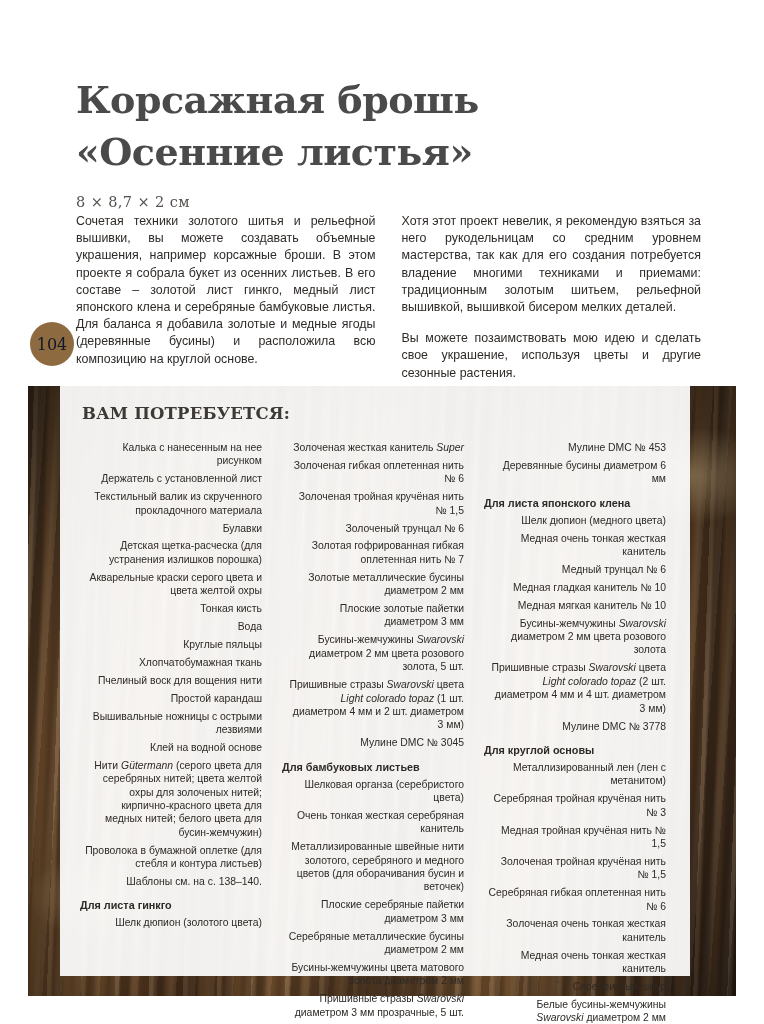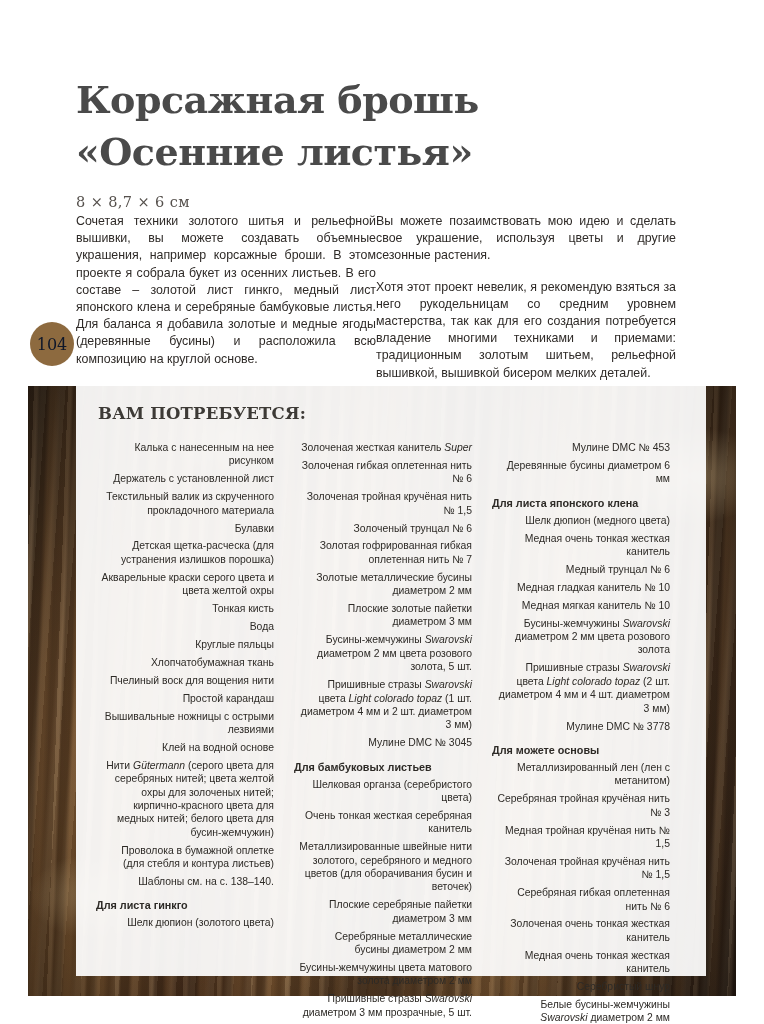--- a/index.html
+++ b/index.html
@@ -115,39 +115,40 @@
     justify-content: center;
   }
 
   
   #intro {
     position: absolute;
     left: 76px;
     top: 213px;
     width: 625px;
     display: flex;
+    gap: 26px;
   }
   #intro .col { width: 300px; }
   #intro p {
     margin: 0 0 14px 0;
     font-size: 12.4px;
     line-height: 17.2px;
     text-align: justify;
     color: #2e2a27;
   }
 
   
   #materials {
     position: absolute;
-    left: 76px;
+    left: 60px;
     top: 386px;
     width: 630px;
     height: 590px;
     background: rgba(255,255,255,0.93);
-    padding: 18px 32px 10px 20px;
+    padding: 18px 20px 10px 20px;
     box-sizing: border-box;
   }
   #materials h2 {
     font-family: "DejaVu Serif", "Liberation Serif", serif;
     font-size: 16.5px;
     font-weight: bold;
     color: #3d3a36;
     margin: 0 0 14px 2px;
     letter-spacing: .2px;
   }
@@ -187,34 +188,34 @@
     <div class="blobs"></div>
     <div class="vignette"></div>
   </div>
   <div id="photo-mask-left"></div>
   <div id="photo-mask-right"></div>
   <div id="photo-mask-bottom"></div>
 
   <div id="title-block">
     <h1 class="doc-title">Корсажная брошь</h1>
     <h1 class="doc-title">«Осенние листья»</h1>
-    <p class="doc-dims">8 × 8,7 × 6 см</p>
+    <p class="doc-dims">8 × 8,7 × 2 см</p>
   </div>
 
   <div id="page-number">
     <span>104</span>
   </div>
 
   <div id="intro">
     <div class="col">
       <p>Сочетая техники золотого шитья и рельефной вышивки, вы можете создавать объемные украшения, например корсажные броши. В этом проекте я собрала букет из осенних листьев. В его составе – золотой лист гинкго, медный лист японского клена и серебряные бамбуковые листья. Для баланса я добавила золотые и медные ягоды (деревянные бусины) и расположила всю композицию на круглой основе.</p>
     </div>
     <div class="col">
+      <p>Хотя этот проект невелик, я рекомендую взяться за него рукодельницам со средним уровнем мастерства, так как для его создания потребуется владение многими техниками и приемами: традиционным золотым шитьем, рельефной вышивкой, вышивкой бисером мелких деталей.</p>
       <p>Вы можете позаимствовать мою идею и сделать свое украшение, используя цветы и другие сезонные растения.</p>
-      <p>Хотя этот проект невелик, я рекомендую взяться за него рукодельницам со средним уровнем мастерства, так как для его создания потребуется владение многими техниками и приемами: традиционным золотым шитьем, рельефной вышивкой, вышивкой бисером мелких деталей.</p>
     </div>
   </div>
 
   <div id="materials">
     <h2>ВАМ ПОТРЕБУЕТСЯ:</h2>
     <div id="cols">
       <div class="mcol" id="mcol1">
           <ul>
             <li>Калька с нанесенным на нее рисунком</li>
             <li>Держатель с установленной лист</li>
@@ -272,21 +273,21 @@
           <ul>
             <li>Шелк дюпион (медного цвета)</li>
             <li>Медная очень тонкая жесткая канитель</li>
             <li>Медный трунцал № 6</li>
             <li>Медная гладкая канитель № 10</li>
             <li>Медная мягкая канитель № 10</li>
             <li>Бусины-жемчужины <i>Swarovski</i> диаметром 2 мм цвета розового золота</li>
             <li>Пришивные стразы <i>Swarovski</i> цвета <i>Light colorado topaz</i> (2 шт. диаметром 4 мм и 4 шт. диаметром 3 мм)</li>
             <li>Мулине DMC № 3778</li>
           </ul>
-          <h3>Для можете основы</h3>
+          <h3>Для круглой основы</h3>
           <ul>
             <li>Металлизированный лен (лен с метанитом)</li>
             <li>Серебряная тройная кручёная нить № 3</li>
             <li>Медная тройная кручёная нить № 1,5</li>
             <li>Золоченая тройная кручёная нить № 1,5</li>
             <li>Серебряная гибкая оплетенная нить № 6</li>
             <li>Золоченая очень тонкая жесткая канитель</li>
             <li>Медная очень тонкая жесткая канитель</li>
             <li>Серебристый шнур</li>
             <li>Белые бусины-жемчужины <i>Swarovski</i> диаметром 2 мм</li>

